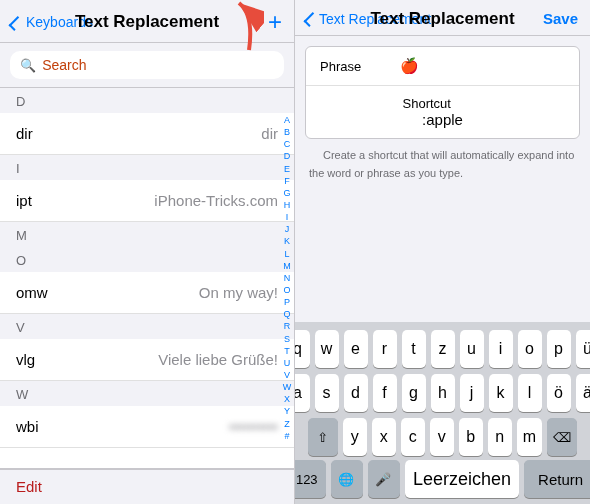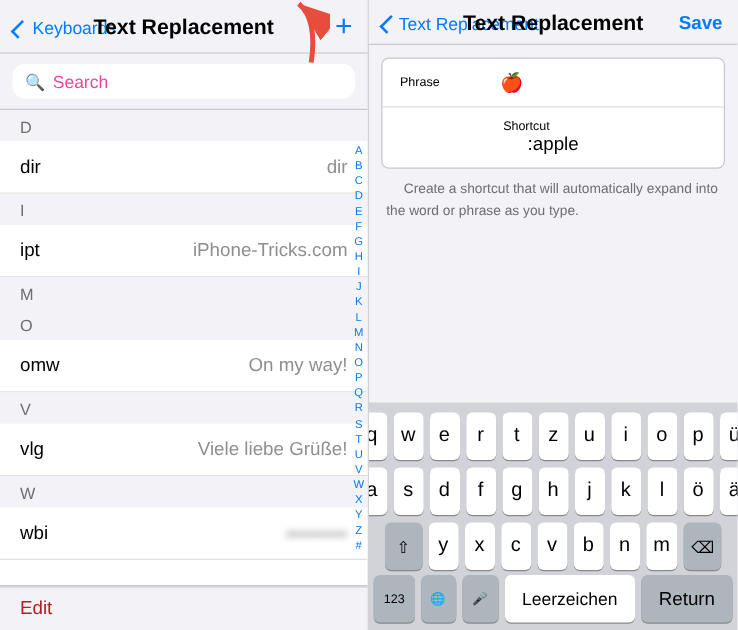--- a/index.html
+++ b/index.html
@@ -88,21 +88,21 @@
       gap: 6px;
       border: none;
     }
 
     .search-icon-wrap {
       color: #8e8e93;
       font-size: 13px;
     }
 
     .search-input-fake {
-      color: #ec4899;
+      color: #c2410c;
       font-size: 14px;
     }
 
     .list-area {
       flex: 1;
       overflow: hidden;
       background: #fff;
       border-top: 1px solid #c8c7cc;
       border-bottom: 1px solid #c8c7cc;
       position: relative;
@@ -216,21 +216,21 @@
       padding: 10px 14px;
       border-bottom: 1px solid #e0e0e0;
     }
 
     .phrase-row:last-child {
       border-bottom: none;
       flex-direction: column;
     }
 
     .phrase-label {
-      font-size: 10px;
+      font-size: 13px;
       color: #000;
       width: 80px;
       font-weight: 400;
     }
 
     .phrase-value {
       font-size: 15px;
       color: #000;
     }
 
@@ -290,31 +290,31 @@
       padding: 0 4px 6px;
     }
 
     .kb-bottom-key {
       background: #adb5bd;
       border-radius: 5px;
       height: 38px;
       display: flex;
       align-items: center;
       justify-content: center;
-      font-size: 10px;
+      font-size: 13px;
       color: #000;
       box-shadow: 0 1px 0 #898989;
       padding: 0 8px;
       cursor: pointer;
     }
 
     .kb-bottom-key.space-key {
       flex: 1;
       background: #fff;
-      font-size: 14px;
+      font-size: 18px;
     }
 
     .kb-bottom-key.return-key {
       background: #adb5bd;
       font-size: 15px;
       padding: 0 14px;
     }
 
     .blurred-text {
       filter: blur(3px);

